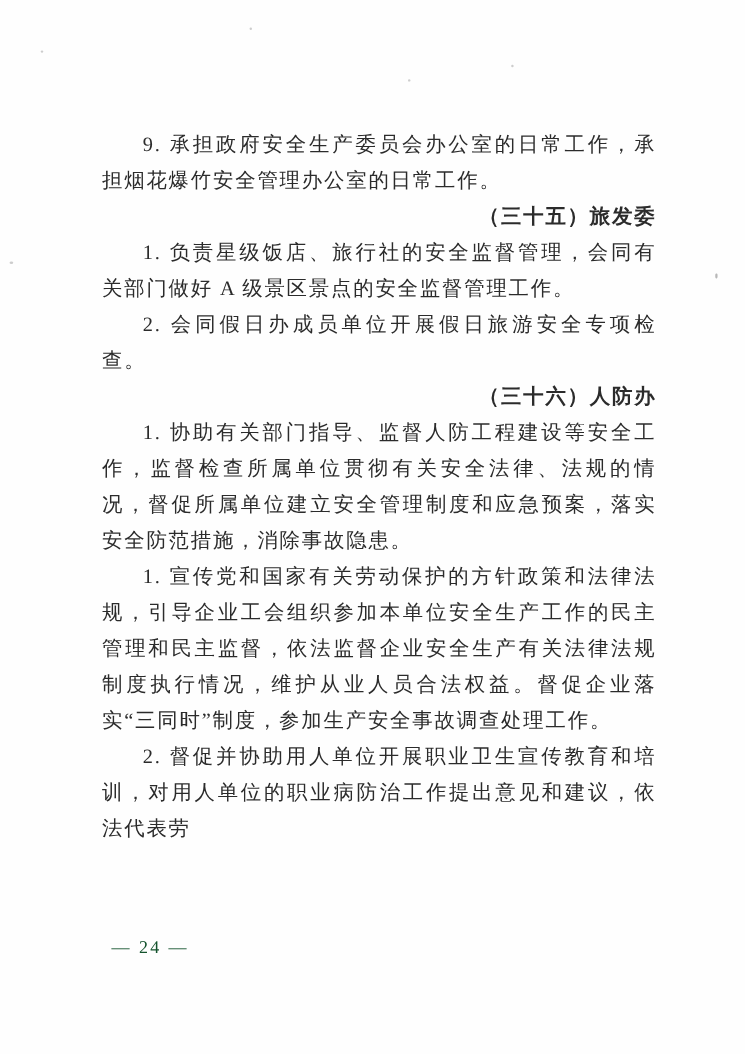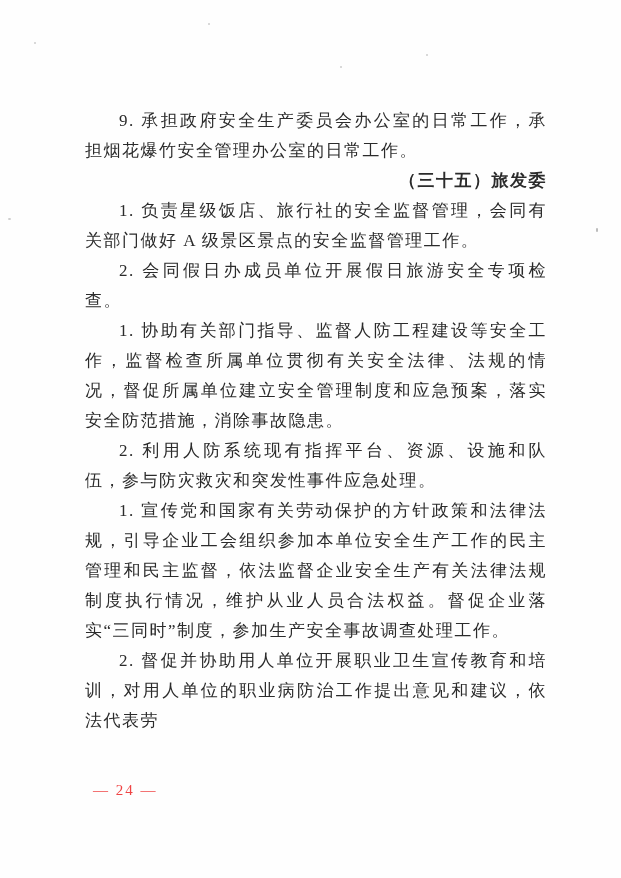--- a/index.html
+++ b/index.html
@@ -35,21 +35,21 @@
   .content h3.heading {
     font-weight: bold;
     text-align: right;
   }
   .page-number {
     position: absolute;
     left: 93px;
     top: 782px;
     font-size: 15px;
     letter-spacing: 2px;
-    color: #ef4444;
+    color: #14532d;
     font-family: "Liberation Serif", serif;
   }
   
   .noise {
     position: absolute;
     width: 2px;
     height: 2px;
     background: #b8b8b8;
     border-radius: 50%;
     opacity: 0.7;
@@ -63,22 +63,22 @@
 </style>
 </head>
 <body>
 
 <div class="page">
   <div class="content">
       <p>9. 承担政府安全生产委员会办公室的日常工作，承担烟花爆竹安全管理办公室的日常工作。</p>
       <h3 class="heading">（三十五）旅发委</h3>
       <p>1. 负责星级饭店、旅行社的安全监督管理，会同有关部门做好 A 级景区景点的安全监督管理工作。</p>
       <p>2. 会同假日办成员单位开展假日旅游安全专项检查。</p>
+      <h3 class="heading">（三十六）人防办</h3>
       <p>1. 协助有关部门指导、监督人防工程建设等安全工作，监督检查所属单位贯彻有关安全法律、法规的情况，督促所属单位建立安全管理制度和应急预案，落实安全防范措施，消除事故隐患。</p>
-      <p>2. 利用人防系统现有指挥平台、资源、设施和队伍，参与防灾救灾和突发性事件应急处理。</p>
       <p>1. 宣传党和国家有关劳动保护的方针政策和法律法规，引导企业工会组织参加本单位安全生产工作的民主管理和民主监督，依法监督企业安全生产有关法律法规制度执行情况，维护从业人员合法权益。督促企业落实“三同时”制度，参加生产安全事故调查处理工作。</p>
       <p>2. 督促并协助用人单位开展职业卫生宣传教育和培训，对用人单位的职业病防治工作提出意见和建议，依法代表劳</p>
     </div>
   <div class="page-number">— 24 —</div>
   <div class="noise n1"></div>
   <div class="noise n2"></div>
   <div class="noise n3"></div>
   <div class="noise n4"></div>
   <div class="noise n5"></div>
   <div class="noise n6"></div>

